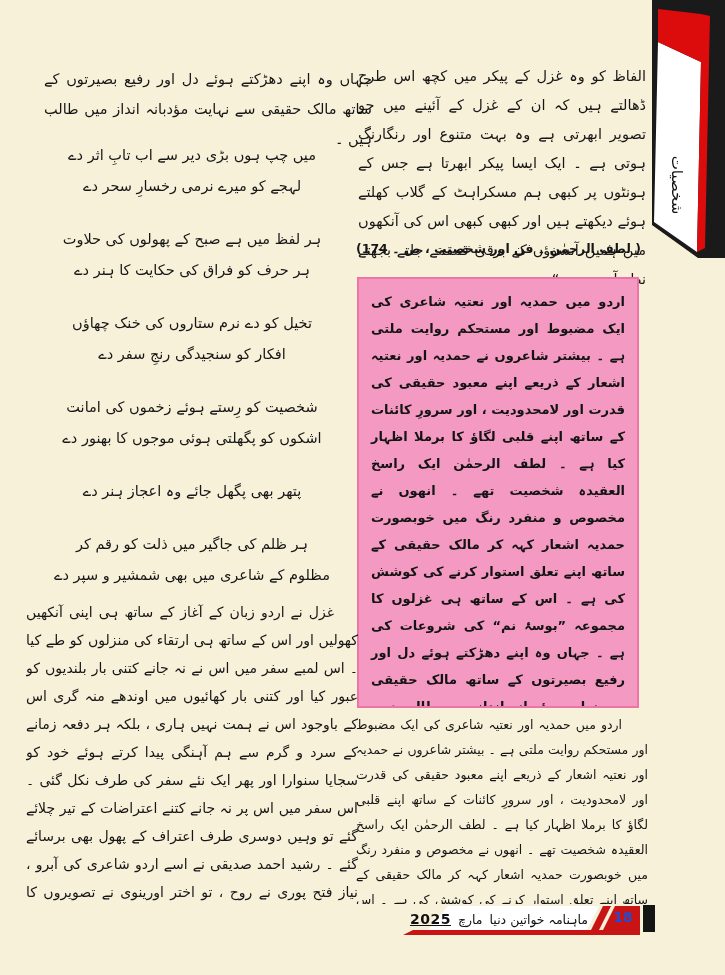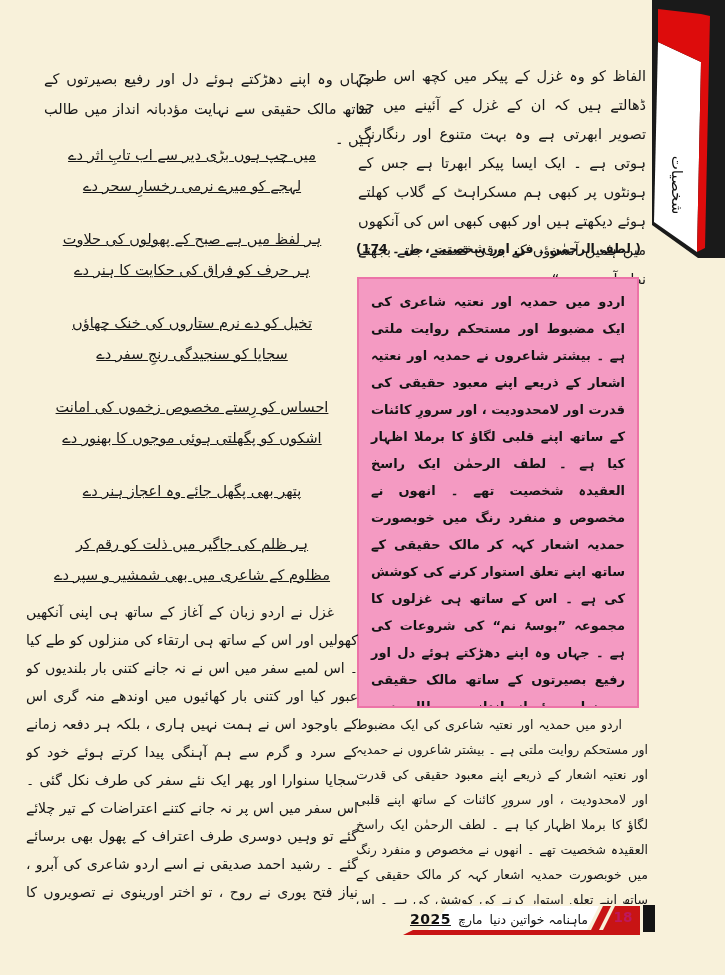--- a/index.html
+++ b/index.html
@@ -37,37 +37,37 @@
     direction:rtl;text-align:justify;font-size:12.5px;line-height:25px;
     overflow:hidden;text-indent:26px;
   }
   
   .lc-intro{
     position:absolute;left:28px;top:64px;width:328px;
     direction:rtl;text-align:justify;font-size:14.5px;line-height:30px;margin-left:16px;
   }
   .lc-poetry{position:absolute;left:28px;top:140px;width:328px;}
   .couplet{margin-bottom:22px;direction:rtl;text-align:center;}
-  .verse{font-size:14.5px;line-height:31px;white-space:nowrap;text-decoration:underline;}
+  .verse{font-size:14.5px;line-height:31px;white-space:nowrap;}
   .lc-prose{
     position:absolute;left:26px;top:598px;width:332px;height:310px;
     direction:rtl;text-align:justify;font-size:14px;line-height:28px;
     overflow:hidden;text-indent:24px;
   }
   
   .footer-svg{position:absolute;left:403px;top:905px;}
   .footer-text{
     position:absolute;left:430px;top:908px;width:158px;height:22px;
     direction:rtl;display:flex;align-items:center;justify-content:flex-start;
     gap:7px;padding-right:12px;font-size:12.5px;color:#101010;white-space:nowrap;
   }
   .footer-year{font-weight:bold;font-size:14px;letter-spacing:.5px;direction:ltr;text-decoration:underline;}
   .footer-page{
     position:absolute;left:606px;top:909px;width:34px;text-align:center;
-    color:#be185d;font-weight:bold;font-size:13.5px;
+    color:#1d4ed8;font-weight:bold;font-size:13.5px;
   }
 </style>
 </head>
 <body>
 
 <div id="page">
 
   <svg class="tab-svg" width="73" height="268" viewBox="0 0 73 268">
     <polygon points="0,0 73,0 73,258 46,258 0,225" fill="#1a1a1a"></polygon>
     <polygon points="6,42 49,62 45,252 2,222" fill="#ffffff"></polygon>
@@ -91,24 +91,24 @@
     <div class="couplet">
       <div class="verse">میں چپ ہوں بڑی دیر سے اب تابِ اثر دے</div>
       <div class="verse">لہجے کو میرے نرمی رخسارِ سحر دے</div>
     </div>
     <div class="couplet">
       <div class="verse">ہر لفظ میں ہے صبح کے پھولوں کی حلاوت</div>
       <div class="verse">ہر حرف کو فراق کی حکایت کا ہنر دے</div>
     </div>
     <div class="couplet">
       <div class="verse">تخیل کو دے نرم ستاروں کی خنک چھاؤں</div>
-      <div class="verse">سجایا کو سنجیدگی رنجِ سفر دے</div>
+      <div class="verse">افکار کو سنجیدگی رنجِ سفر دے</div>
     </div>
     <div class="couplet">
-      <div class="verse">احساس کو رِستے مخصوص زخموں کی امانت</div>
+      <div class="verse">شخصیت کو رِستے ہوئے زخموں کی امانت</div>
       <div class="verse">اشکوں کو پگھلتی ہوئی موجوں کا بھنور دے</div>
     </div>
     <div class="couplet">
       <div class="verse">پتھر بھی پگھل جائے وہ اعجاز ہنر دے</div>
     </div>
     <div class="couplet">
       <div class="verse">ہر ظلم کی جاگیر میں ذلت کو رقم کر</div>
       <div class="verse">مظلوم کے شاعری میں بھی شمشیر و سپر دے</div>
     </div>
   </div>

